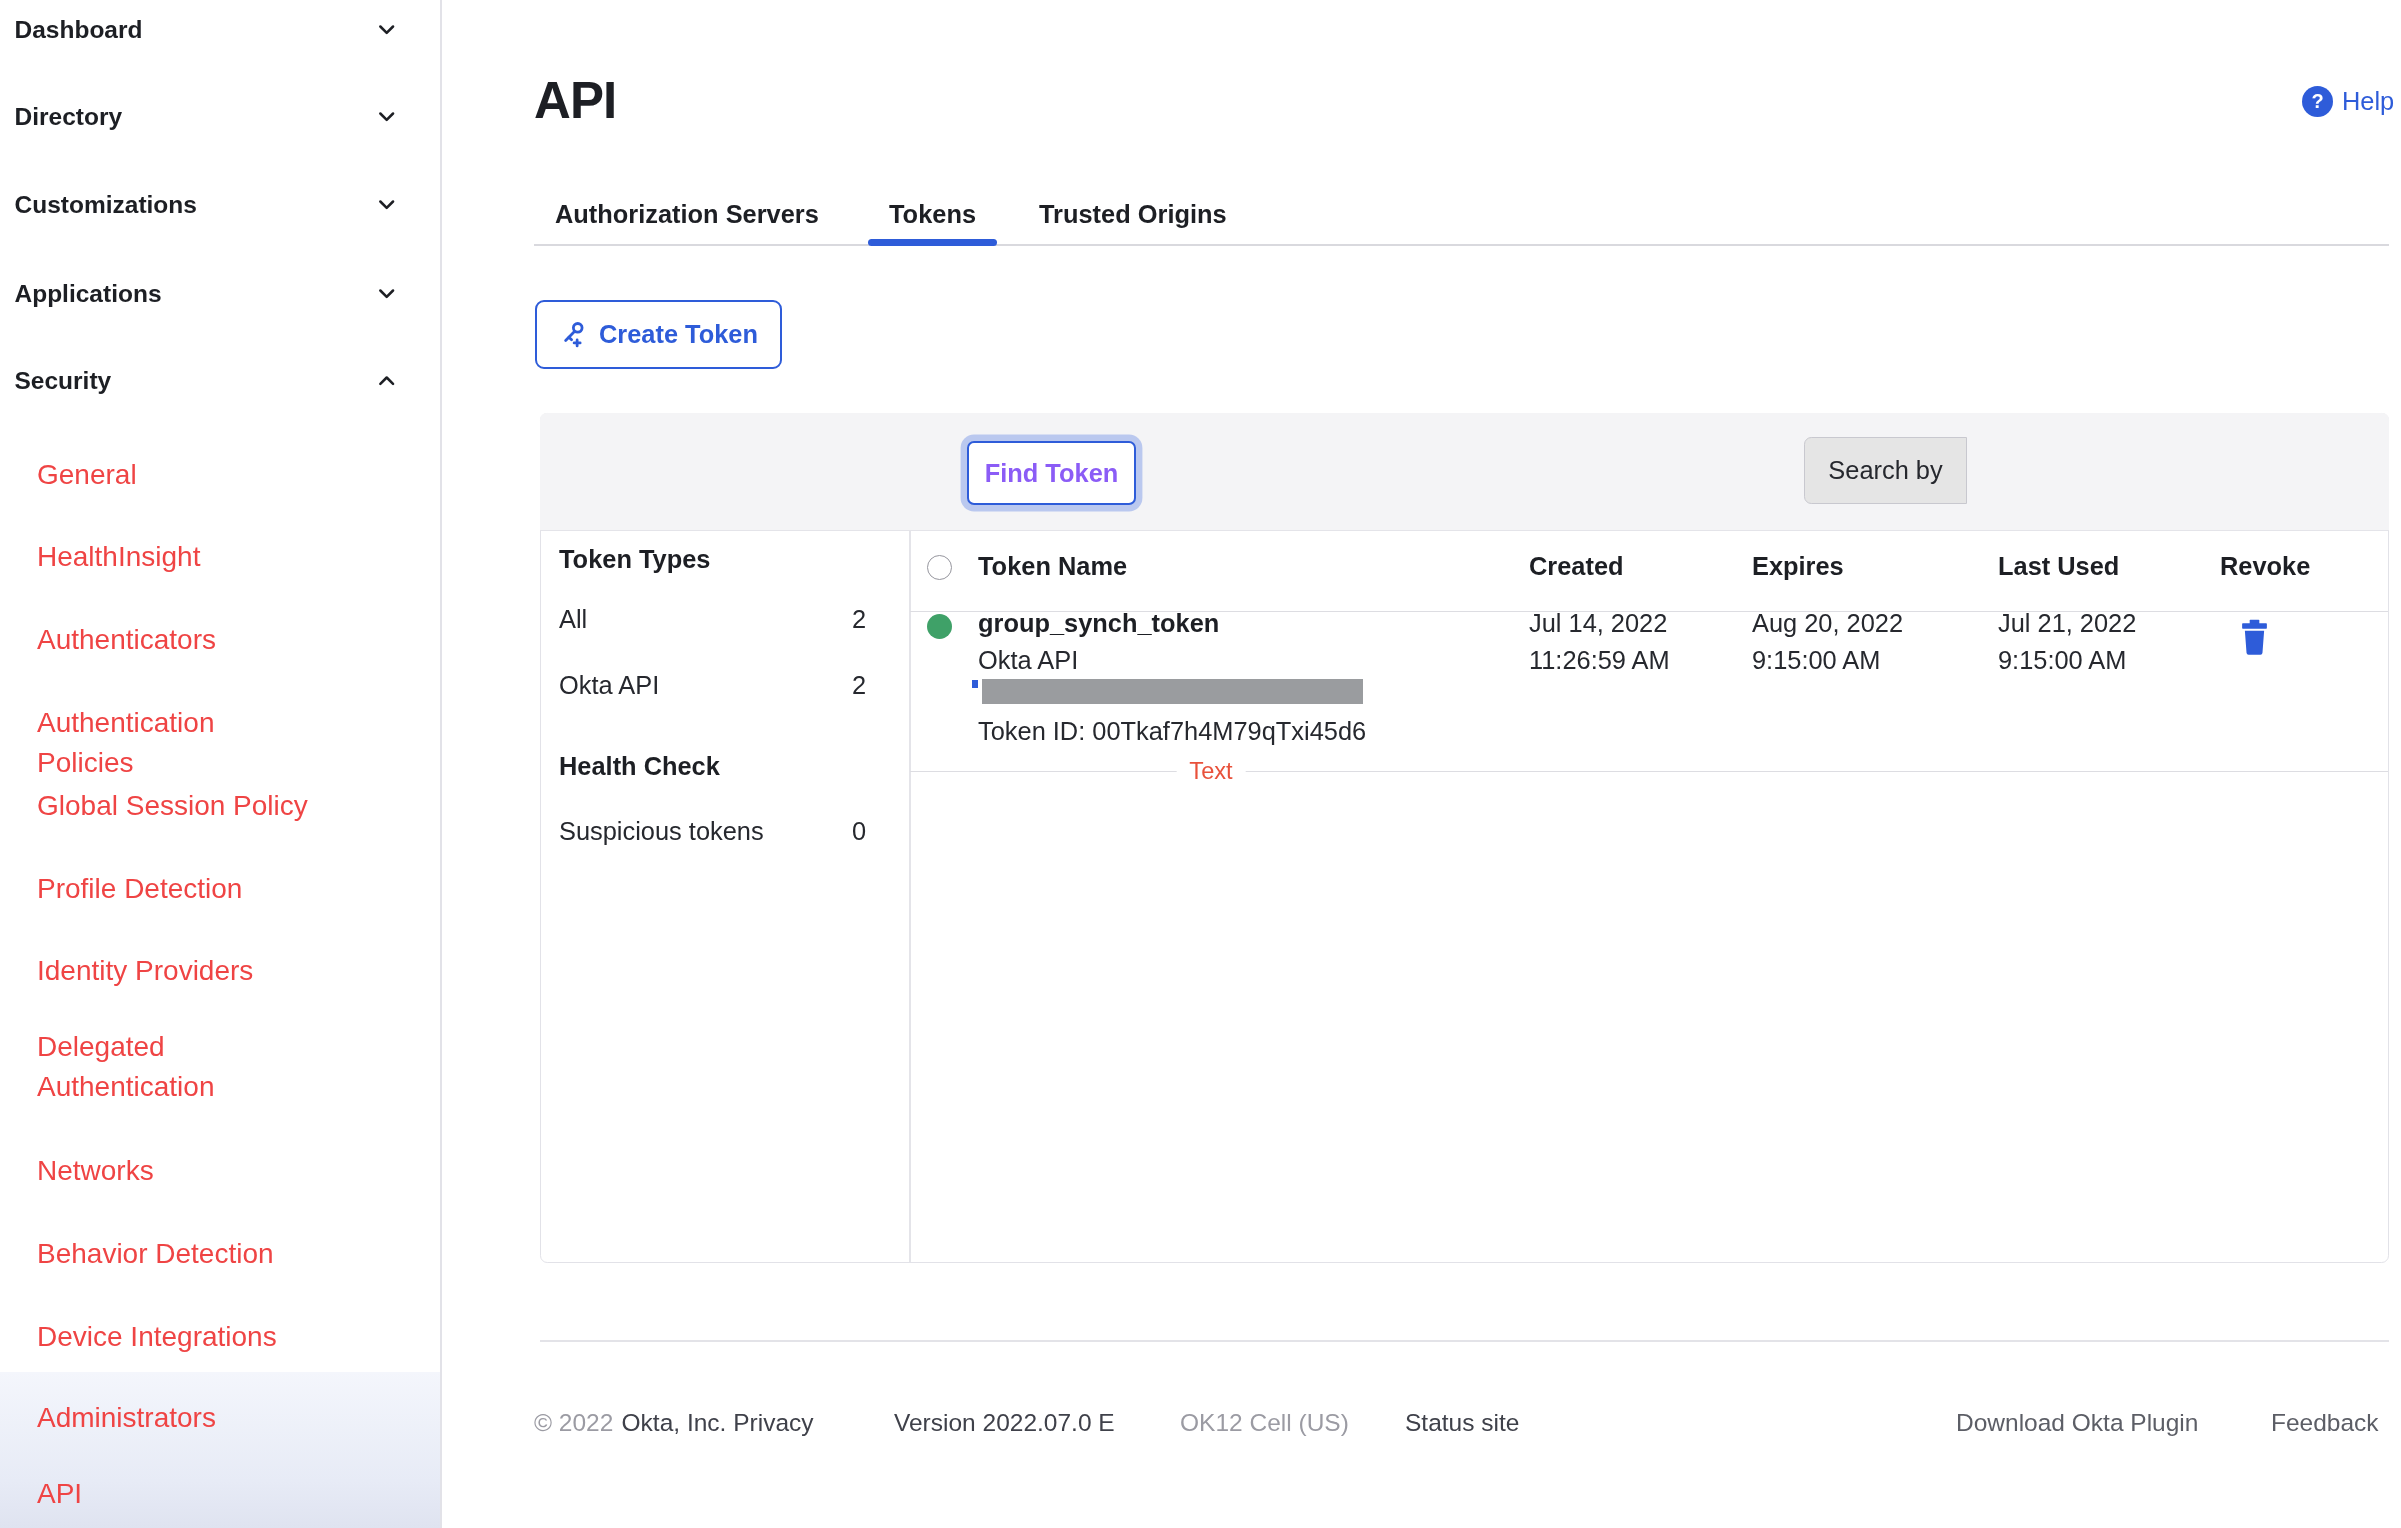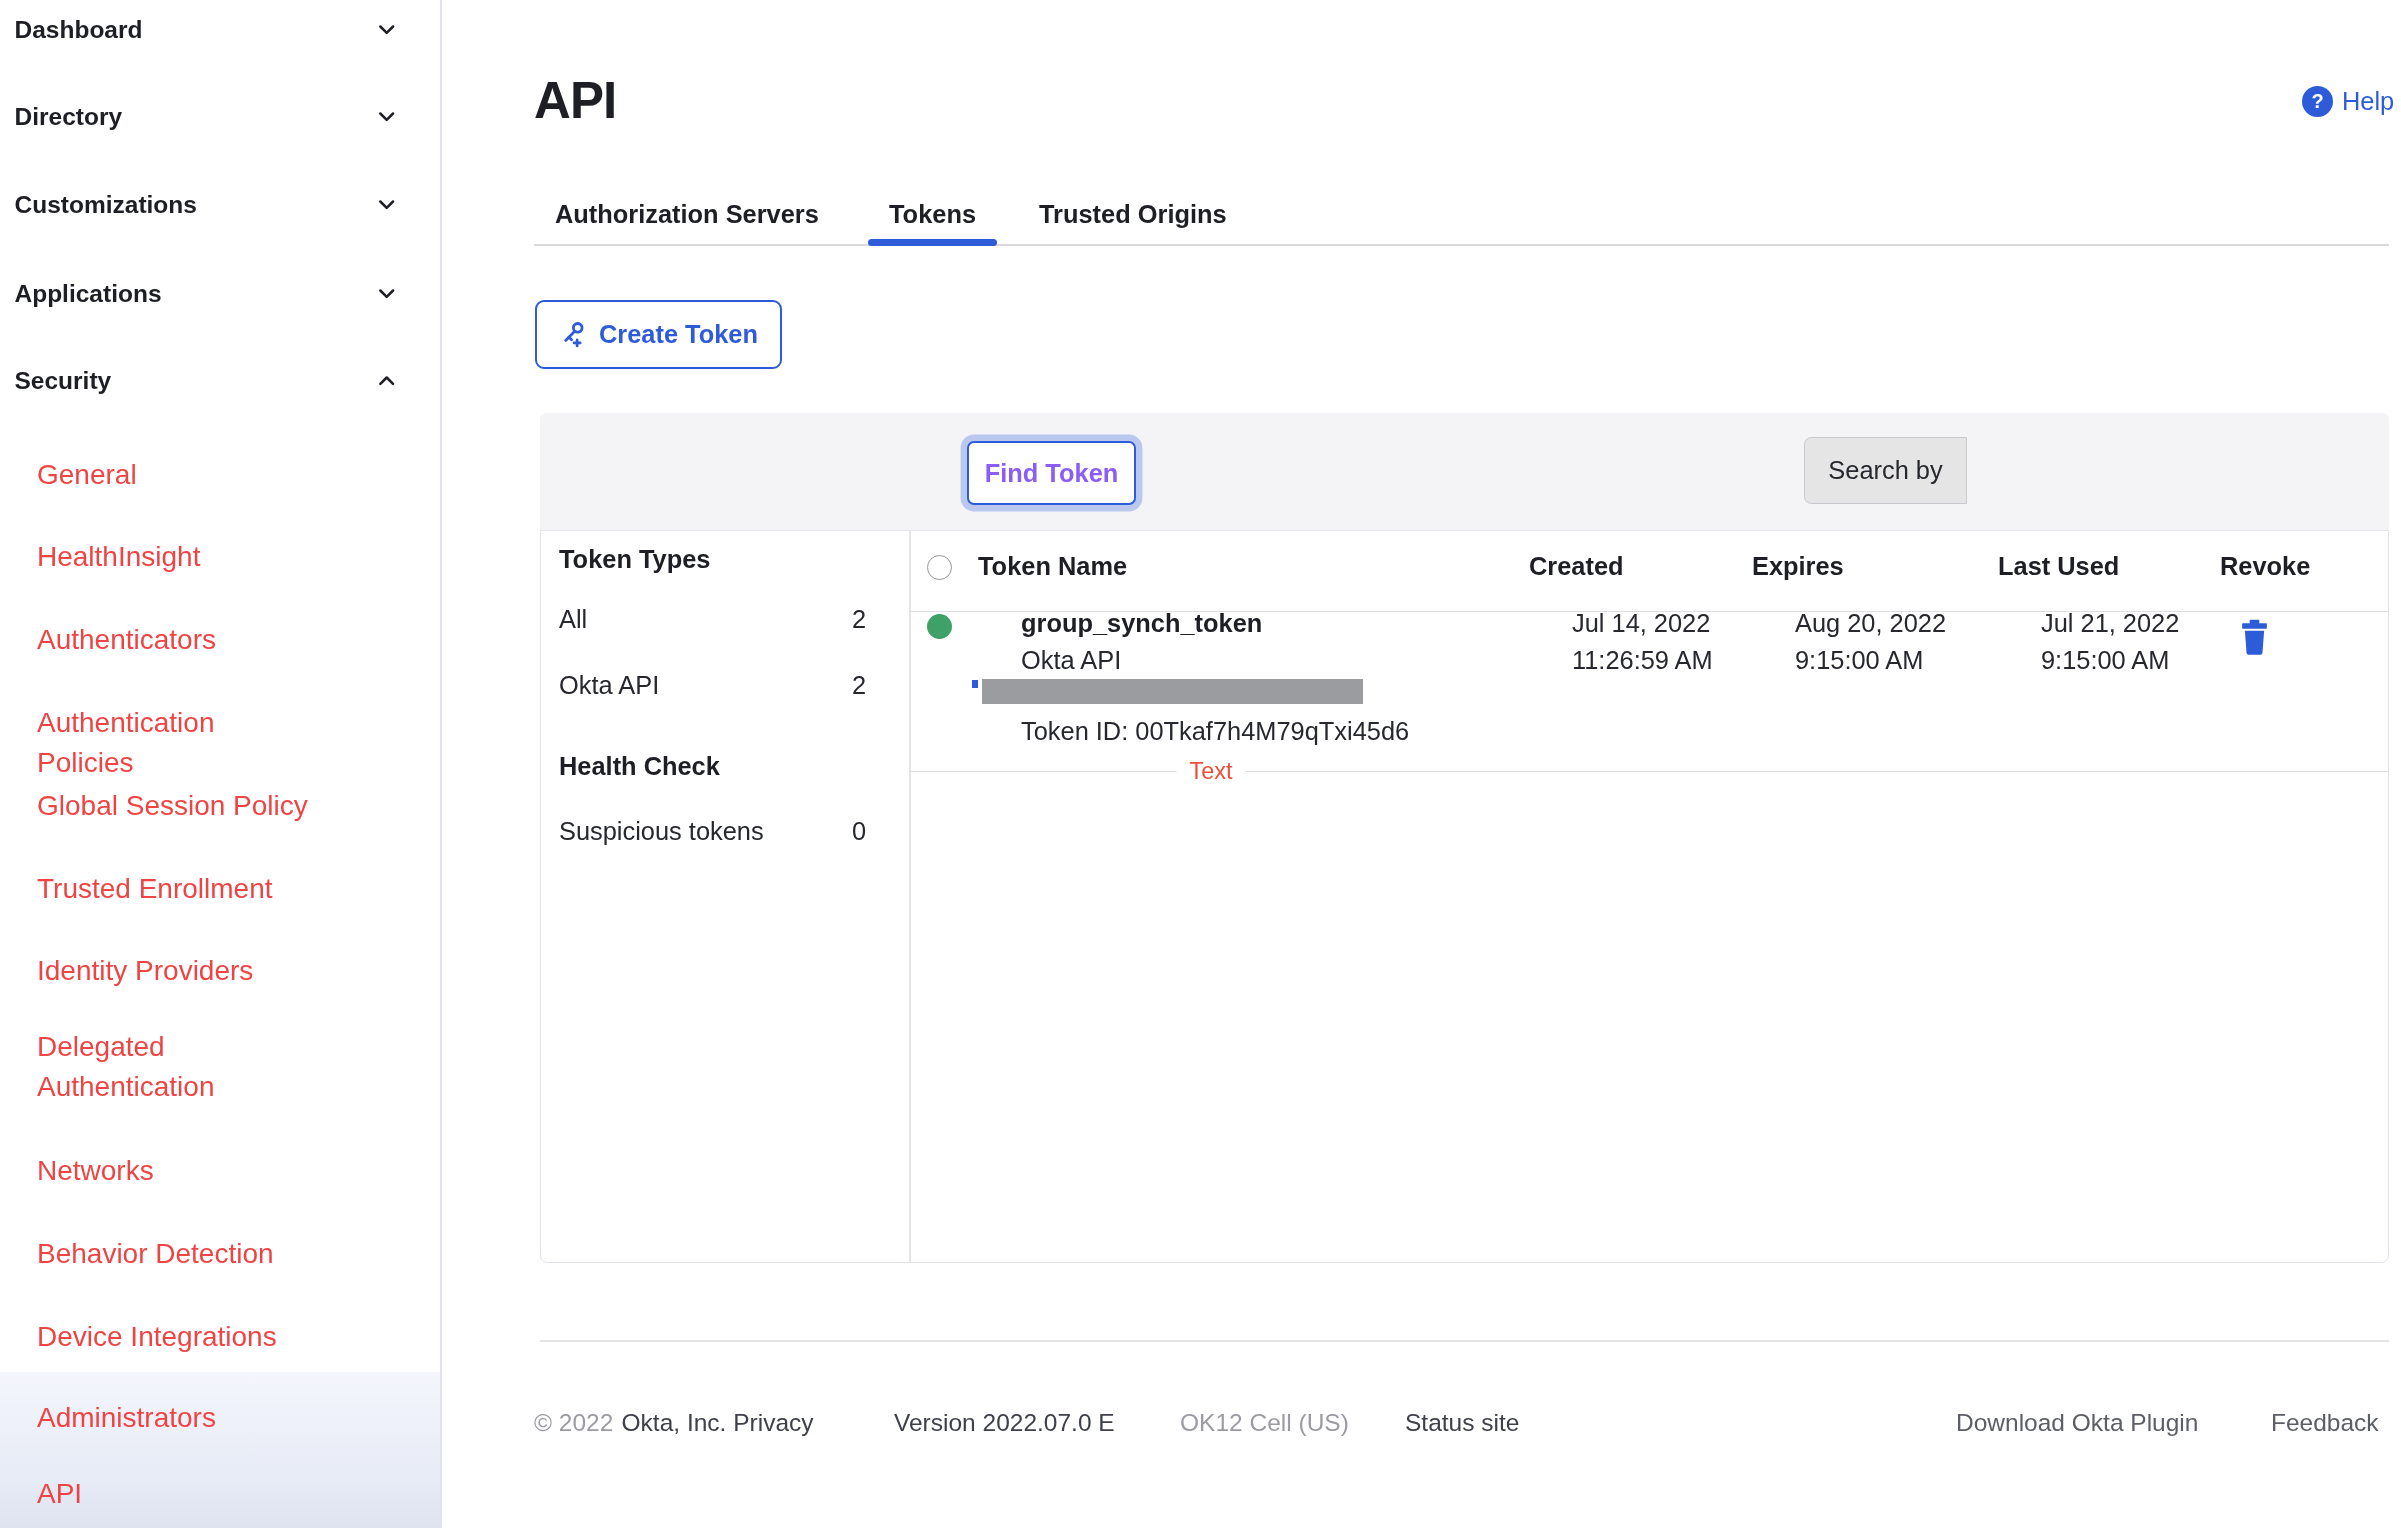--- a/index.html
+++ b/index.html
@@ -59,21 +59,21 @@
   .lp-count { position:absolute; width:36px; text-align:right; left:830px; font-size:25.4px; color:#26282e; }
   .panel-divider { position:absolute; left:909px; top:531px; width:1.8px; height:731px; background:#e4e4e9; }
 
   
   .th { position:absolute; top:552px; font-size:25.4px; font-weight:700; color:#1d1f24; }
   .radio { position:absolute; left:927px; top:555px; width:25.4px; height:25.4px; border-radius:50%;
            border:1.8px solid #96969e; background:#fff; cursor:pointer; }
   .header-rule { position:absolute; left:910px; top:611px; width:1478px; height:1.4px; background:#dddde2; }
   .row-rule    { position:absolute; left:910px; top:771px; width:1478px; height:1.4px; background:#dddde2; }
   .status-dot { position:absolute; left:927px; top:614px; width:25.4px; height:25.4px; border-radius:50%; background:#3fa168; }
-  .cell { position:absolute; font-size:25.4px; color:#26282e;margin-left:43px; }
+  .cell { position:absolute; font-size:25.4px; color:#26282e; }
   .cell.bold { font-weight:700; color:#1d1f24; }
   .redact-bar { position:absolute; left:982px; top:679px; width:381px; height:25.4px; background:#9a9c9f; }
   .redact-tick { position:absolute; left:972px; top:680px; width:6.4px; height:8.2px; background:#2e5cd9; }
   .annotation { position:absolute; left:1211px; top:758px; transform:translateX(-50%); background:#fff;
                 padding:0 12.7px; font-size:23.6px; color:#e8513b; }
   .trash { position:absolute; left:2238px; top:619px; width:33px; height:36px; cursor:pointer; }
 
   
   .footer-rule { position:absolute; left:540px; top:1340px; width:1849px; height:1.8px; background:#e3e3e8; }
   .f-item { position:absolute; top:1409px; font-size:24.5px; }
@@ -119,21 +119,21 @@
     <span class="chev"><svg viewBox="0 0 24 24" width="25.4" height="25.4" fill="none" stroke="currentColor" stroke-width="2.4" stroke-linecap="round" stroke-linejoin="round">
           <polyline points="6 15 12 9 18 15"></polyline>
         </svg></span>
   </div>
 
   <div class="side-sub" style="top:455px">General</div>
   <div class="side-sub" style="top:537px">HealthInsight</div>
   <div class="side-sub" style="top:620px">Authenticators</div>
   <div class="side-sub" style="top:703px">Authentication Policies</div>
   <div class="side-sub" style="top:786px">Global Session Policy</div>
-  <div class="side-sub" style="top:869px">Trusted Enrollment</div>
+  <div class="side-sub" style="top:869px">Profile Detection</div>
   <div class="side-sub" style="top:951px">Identity Providers</div>
   <div class="side-sub" style="top:1027px">Delegated Authentication</div>
   <div class="side-sub" style="top:1151px">Networks</div>
   <div class="side-sub" style="top:1234px">Behavior Detection</div>
   <div class="side-sub" style="top:1317px">Device Integrations</div>
   <div class="side-sub" style="top:1398px">Administrators</div>
   <div class="side-sub" style="top:1474px">API</div>
 
   <div class="page-title">API</div>
   <div class="help">

